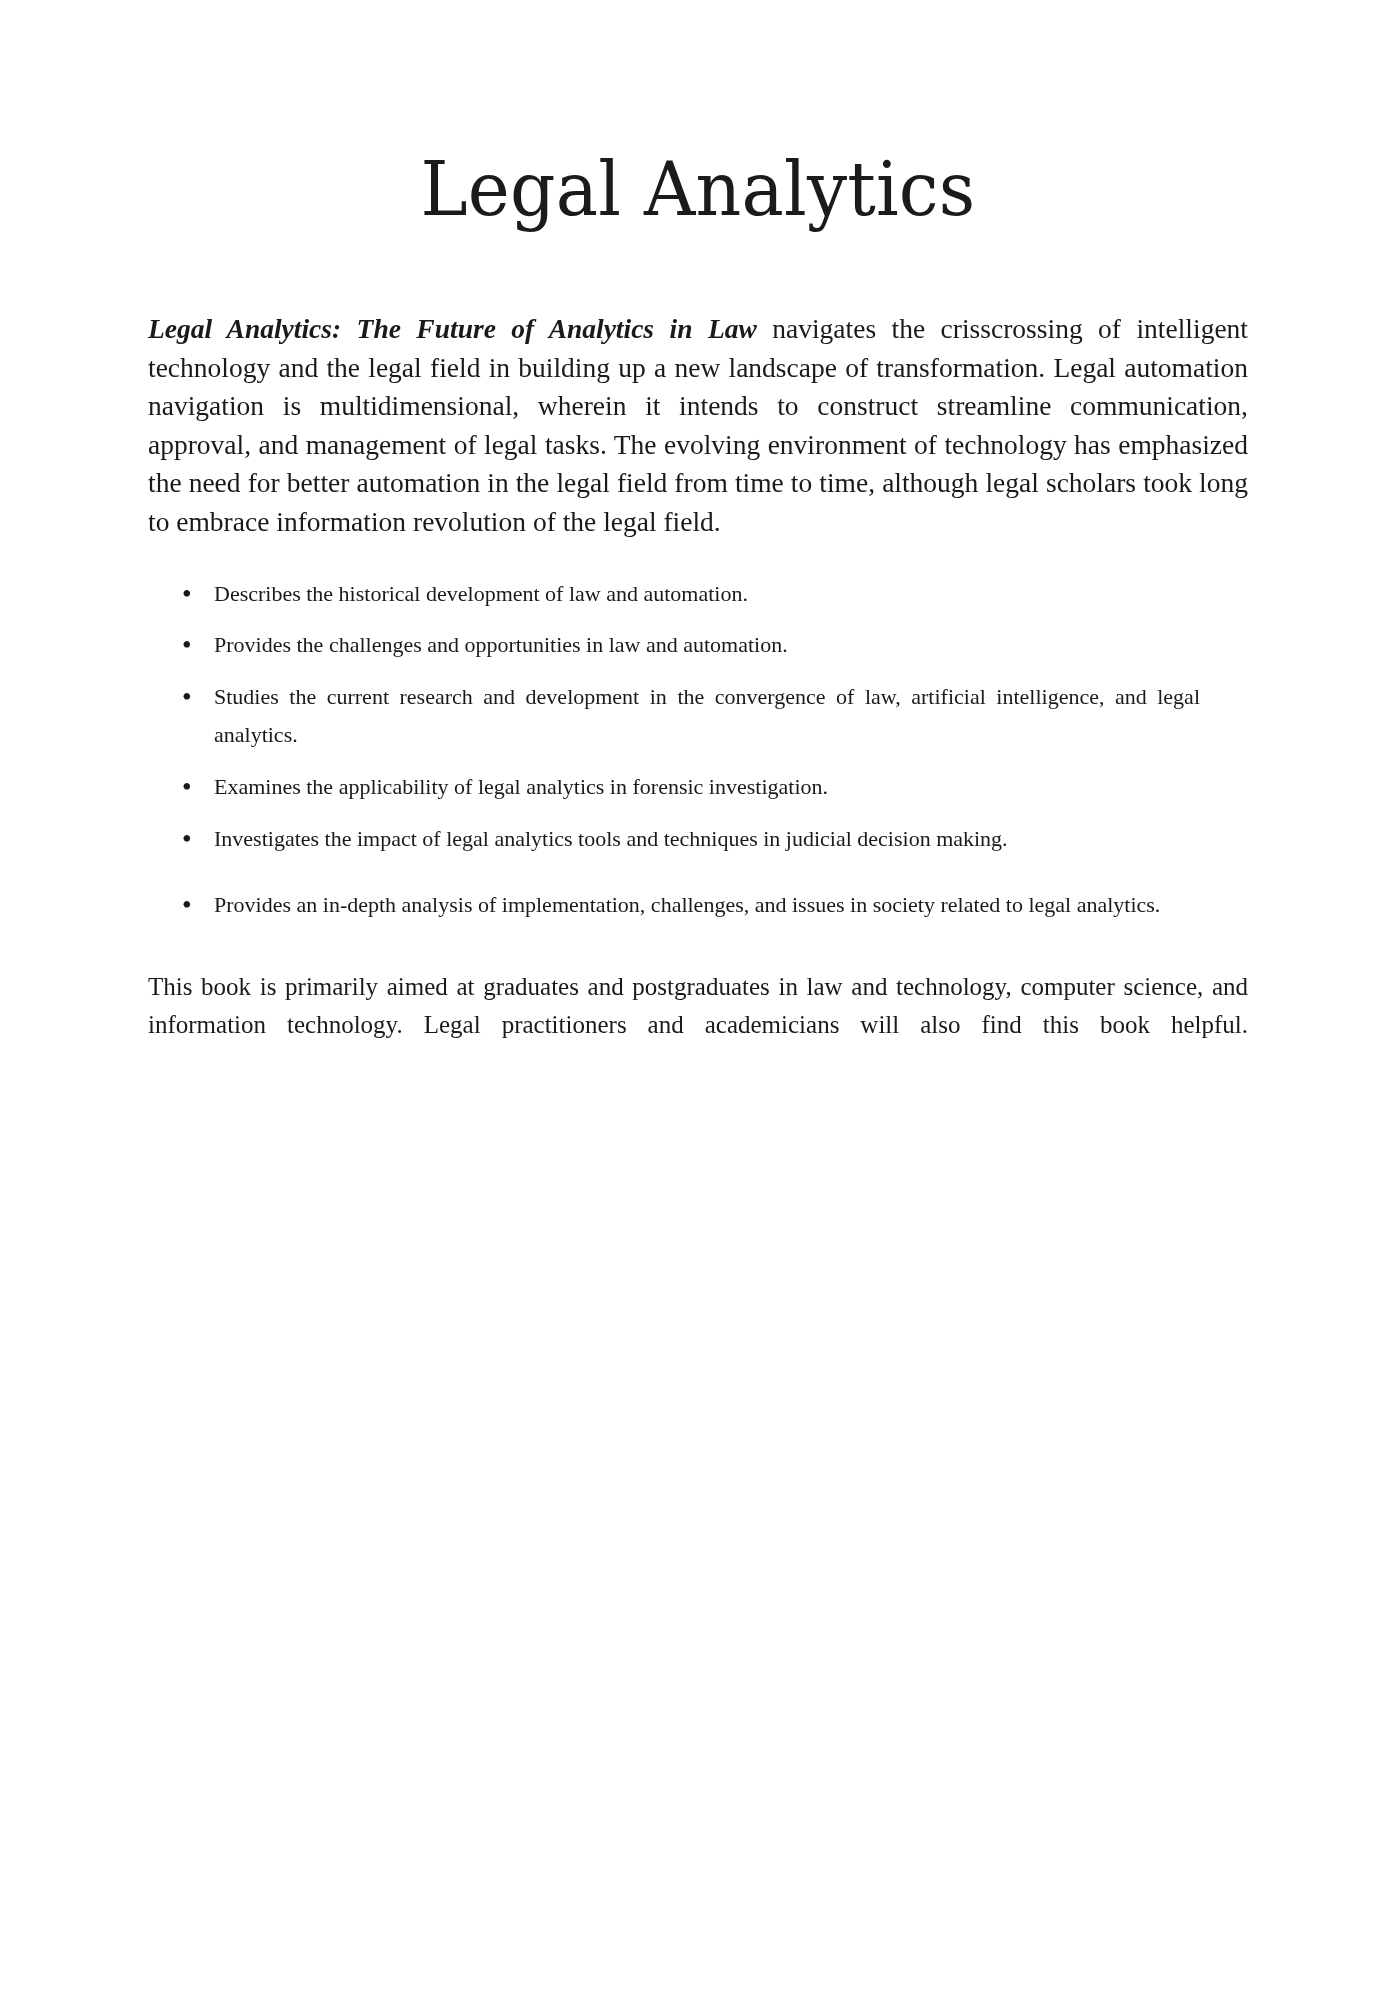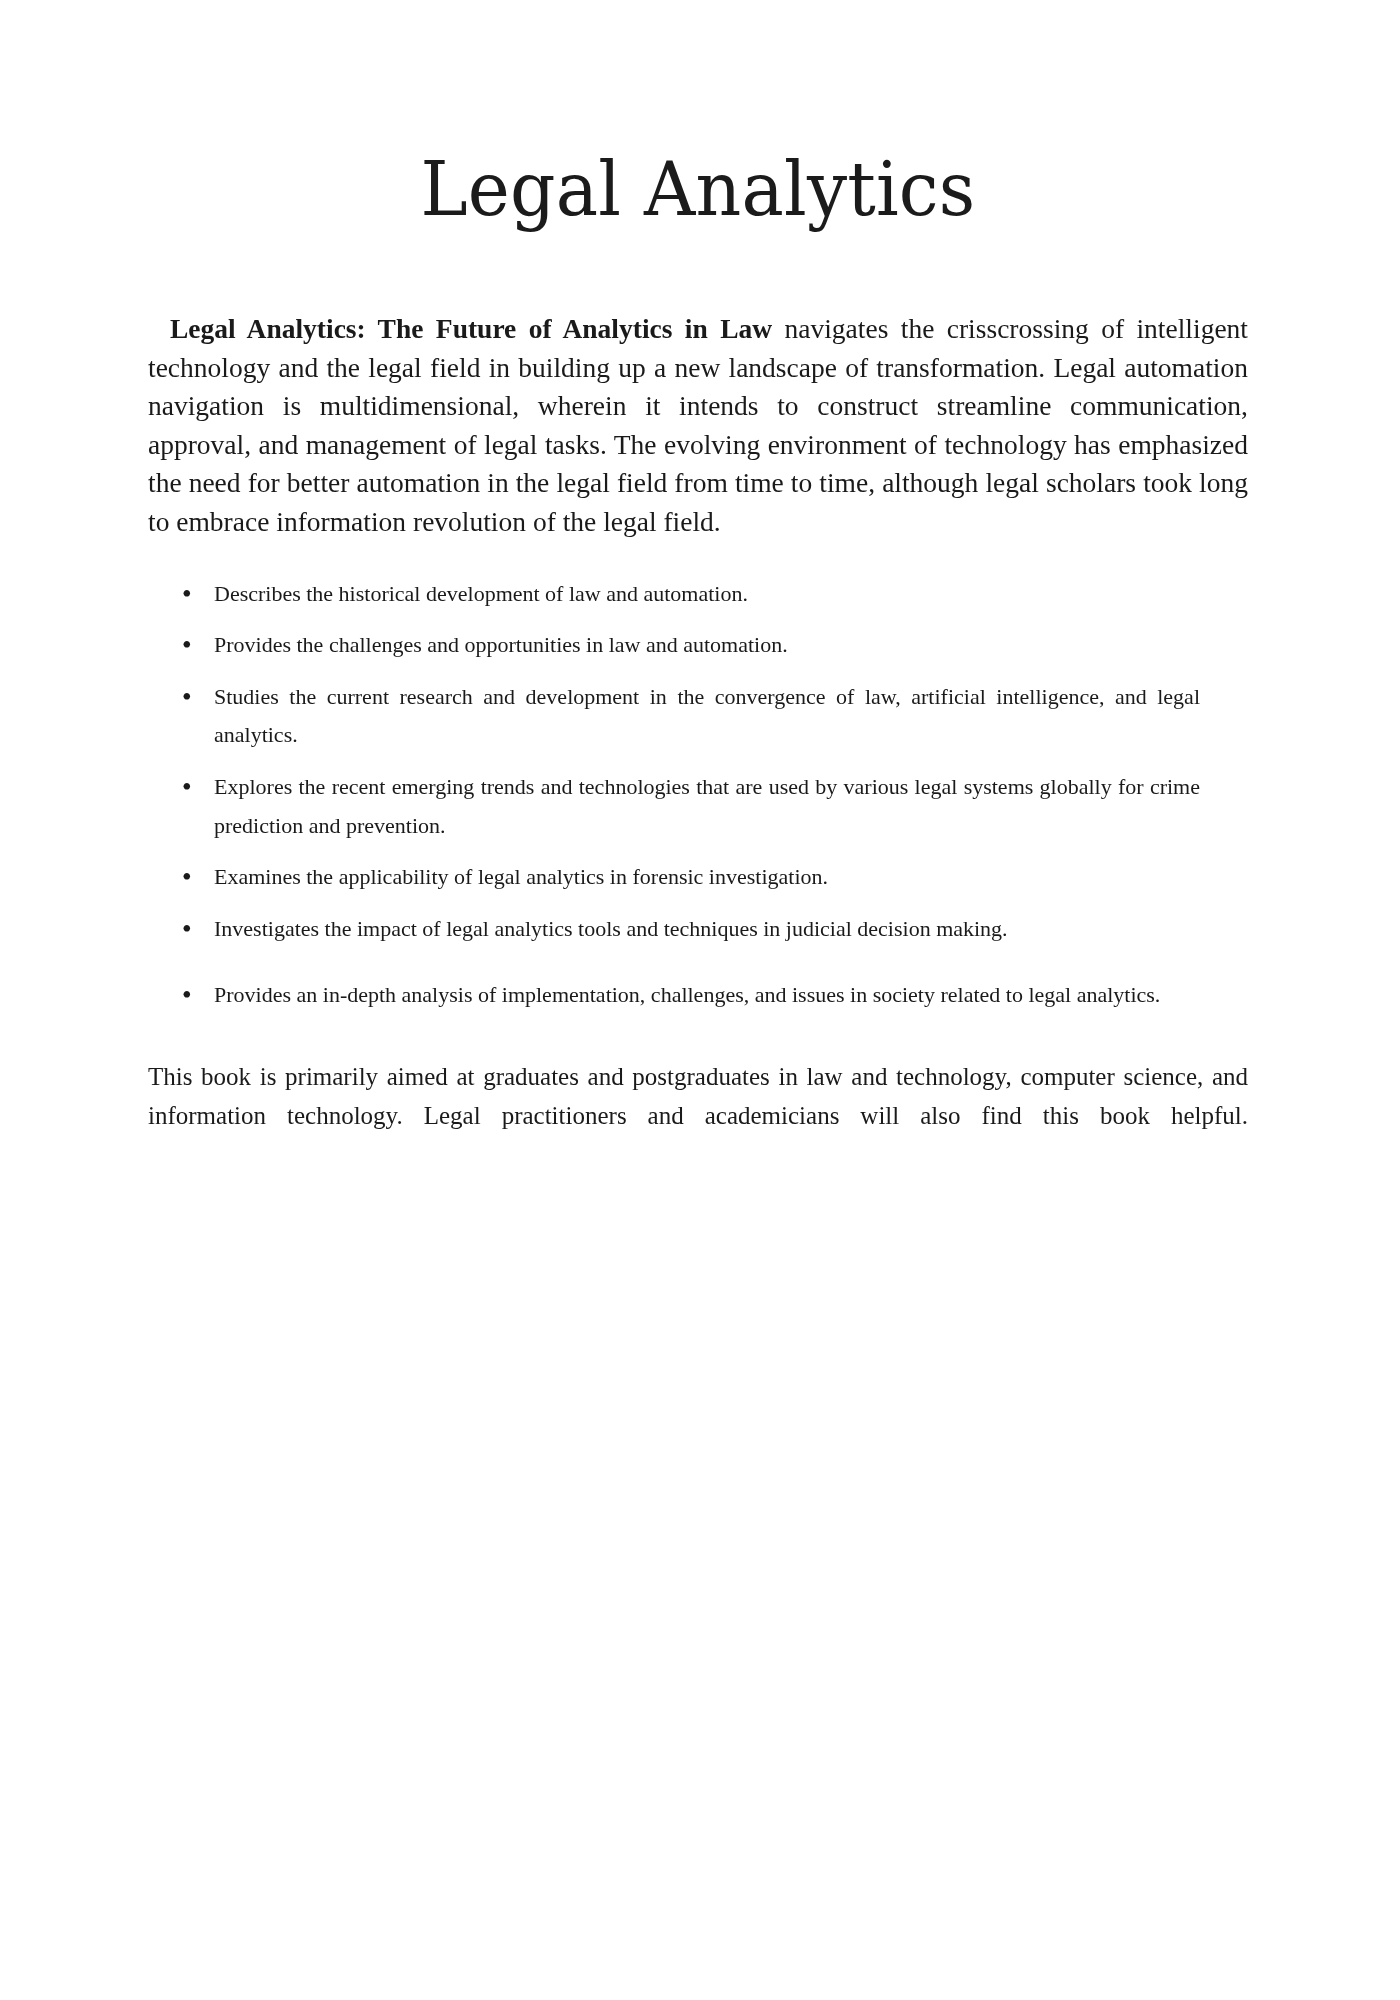--- a/index.html
+++ b/index.html
@@ -42,21 +42,21 @@
     padding-top: 84px;
     font-size: 27.5px;
     line-height: 38.6px;
     text-align: justify;
     text-justify: inter-word;
     hyphens: none;
     color: #1a1a1a;
   }
   .lede .series {
     font-weight: bold;
-    margin-left: 22px;
+    font-style: italic;
   }
   ul.features {
     list-style: none;
     margin: 0;
     padding: 0;
     padding-top: 33px;
   }
   ul.features li {
     position: relative;
     margin: 0 0 0 0;
@@ -110,21 +110,20 @@
     <h1 class="book-title">Legal Analytics</h1>
 
     <p class="lede">
       <span class="series">Legal Analytics: The Future of Analytics in Law</span><span> navigates the crisscrossing of intelligent technology and the legal field in building up a new landscape of transformation. Legal automation navigation is multidimensional, wherein it intends to construct streamline communication, approval, and management of legal tasks. The evolving environment of technology has emphasized the need for better automation in the legal field from time to time, although legal scholars took long to embrace information revolution of the legal field.</span>
     </p>
 
     <ul class="features">
       <li><span>Describes the historical development of law and automation.</span></li>
       <li><span>Provides the challenges and opportunities in law and automation.</span></li>
       <li class="wrap-justify"><span>Studies the current research and development in the convergence of law, artificial intelligence, and legal analytics.</span></li>
-      <li class="wrap-justify"><span>Explores the recent emerging trends and technologies that are used by various legal systems globally for crime prediction and prevention.</span></li>
       <li><span>Examines the applicability of legal analytics in forensic investigation.</span></li>
       <li class="wrap-justify"><span>Investigates the impact of legal analytics tools and techniques in judicial decision making.</span></li>
       <li class="wrap-justify"><span>Provides an in-depth analysis of implementation, challenges, and issues in society related to legal analytics.</span></li>
     </ul>
 
     <p class="closing">This book is primarily aimed at graduates and postgraduates in law and technology, computer science, and information technology. Legal practitioners and academicians will also find this book helpful.</p>
 
   </div>
 </div>
 

